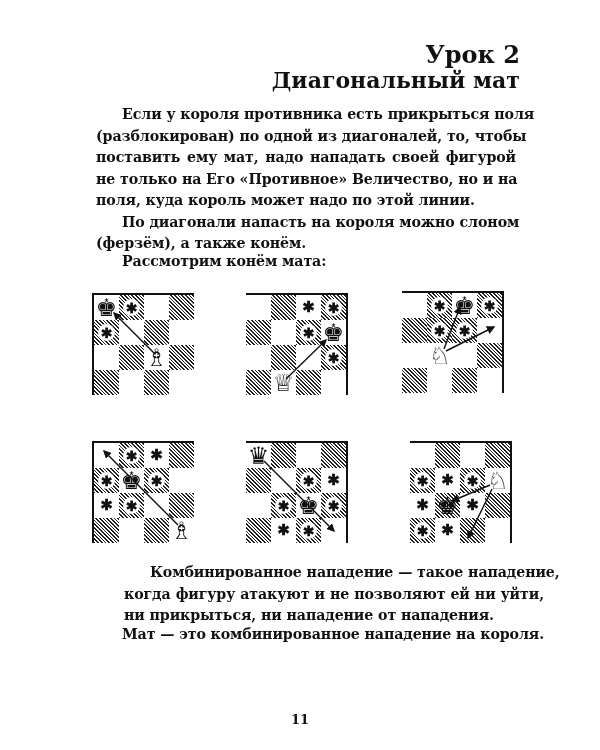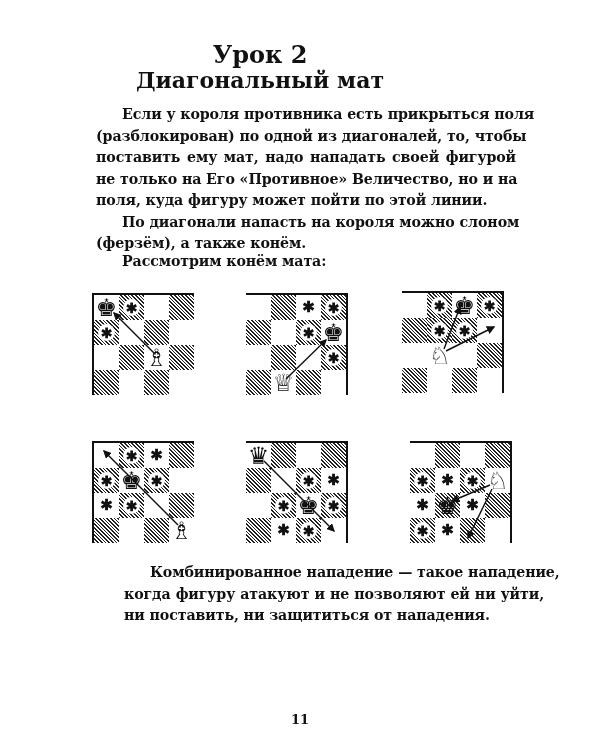--- a/index.html
+++ b/index.html
@@ -1,18 +1,18 @@
 <!DOCTYPE html>
 <html><head>
 <meta charset="utf-8">
 <style>
   html, body { margin: 0; padding: 0; background: #ffffff; }
   body { width: 600px; height: 750px; position: relative; overflow: hidden;
          font-family: "DejaVu Serif", "Liberation Serif", serif; color: #111; }
-  .title { position: absolute; left: 0; width: 520px; text-align: center;
+  .title { position: absolute; left: 0; width: 520px; text-align: right;
            font-weight: bold; font-family: "DejaVu Serif", serif; }
   .t1 { top: 40px; font-size: 24px; }
   .t2 { top: 67px; font-size: 22px; }
   .para { position: absolute; left: 96px; width: 420px; font-size: 14.2px;
           line-height: 21.5px; font-weight: bold; text-align: justify; text-align-last: left;
           font-family: "DejaVu Serif", serif; letter-spacing: -0.1px; }
   .para .line { display: block; white-space: nowrap; text-align: justify; text-align-last: justify; }
   .para .line.last { text-align-last: left; }
   .indent { padding-left: 26px; }
   .board { position: absolute; width: 100px; height: 100px; box-sizing: content-box; }
@@ -32,21 +32,21 @@
 <body>
 
 <div class="title t1">Урок 2</div>
 <div class="title t2">Диагональный мат</div>
 
 <div class="para" style="top:104px;">
   <span class="line indent">Если у короля противника есть прикрыться поля</span>
   <span class="line">(разблокирован) по одной из диагоналей, то, чтобы</span>
   <span class="line">поставить ему мат, надо нападать своей фигурой</span>
   <span class="line">не только на Его «Противное» Величество, но и на</span>
-  <span class="line last">поля, куда фигуру может пойти по этой линии.</span>
+  <span class="line last">поля, куда король может надо по этой линии.</span>
   <span class="line indent">По диагонали напасть на короля можно слоном</span>
   <span class="line last">(ферзём), а также конём.</span>
 </div>
 <div class="para" style="top:251px;">
   <span class="line last indent">Рассмотрим конём мата:</span>
 </div>
 
 <div class="board lt" style="left:92px; top:293px;">
   <div class="sq dark" style="left:25px;top:0"></div>
     <div class="sq dark" style="left:75px;top:0"></div>
@@ -283,19 +283,20 @@
         </marker>
       </defs>
     <line x1="80" y1="42" x2="42" y2="58" stroke="#111" stroke-width="1.4" marker-end="url(#ah6)"></line>
     <line x1="82" y1="46" x2="58" y2="95" stroke="#111" stroke-width="1.4" marker-end="url(#ah6)"></line>
     </svg>
 </div>
 
 <div class="para" style="top:562px;margin-left:28px;">
   <span class="line indent">Комбинированное нападение — такое нападение,</span>
   <span class="line">когда фигуру атакуют и не позволяют ей ни уйти,</span>
-  <span class="line last">ни поставить, ни защититься от нападения.</span>
+  <span class="line last">ни прикрыться, ни нападение от нападения.</span>
 </div>
 
 <div class="para" style="top:624px;">
+  <span class="line indent">Мат — это комбинированное нападение на короля.</span>
 </div>
 
 <div class="pagenum">11</div>
 
 </body></html>

